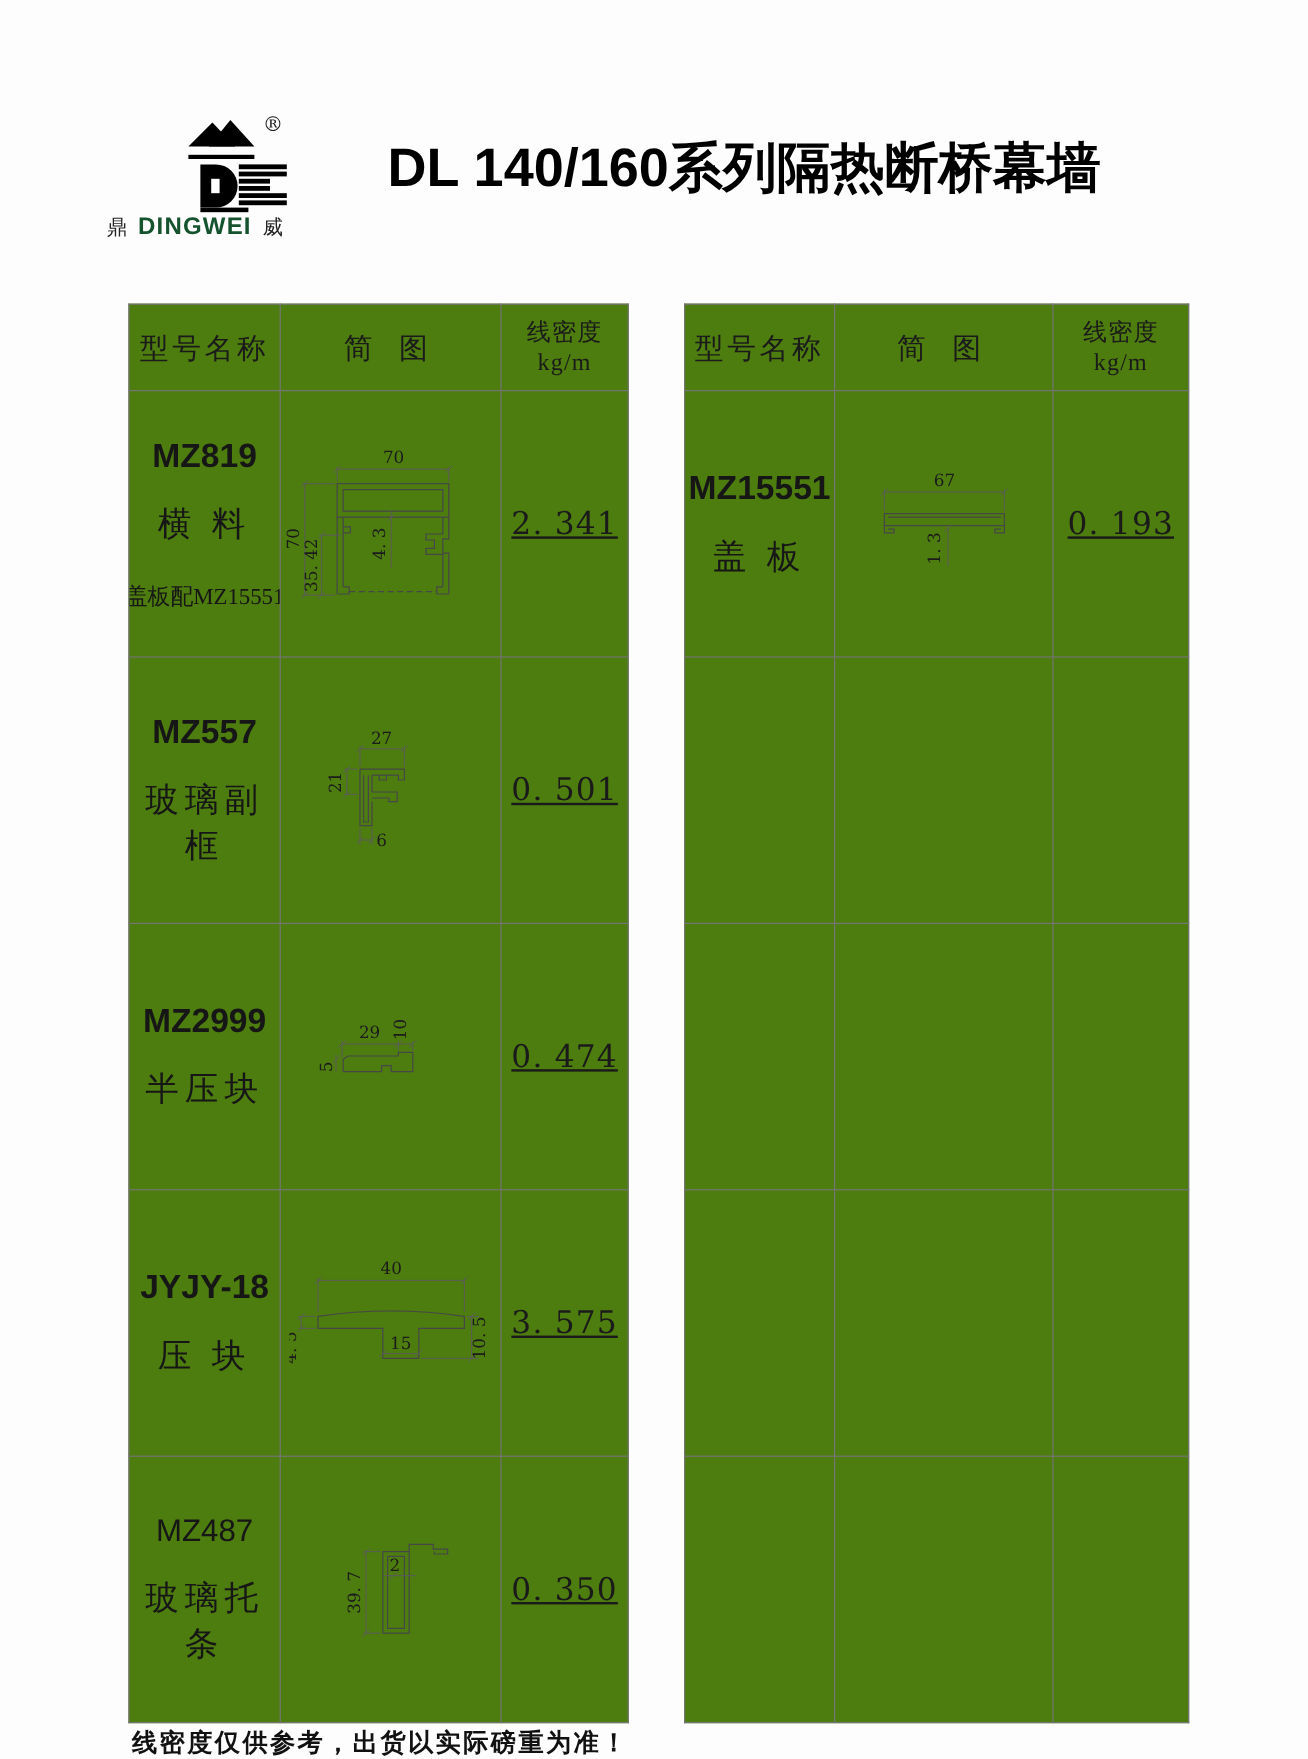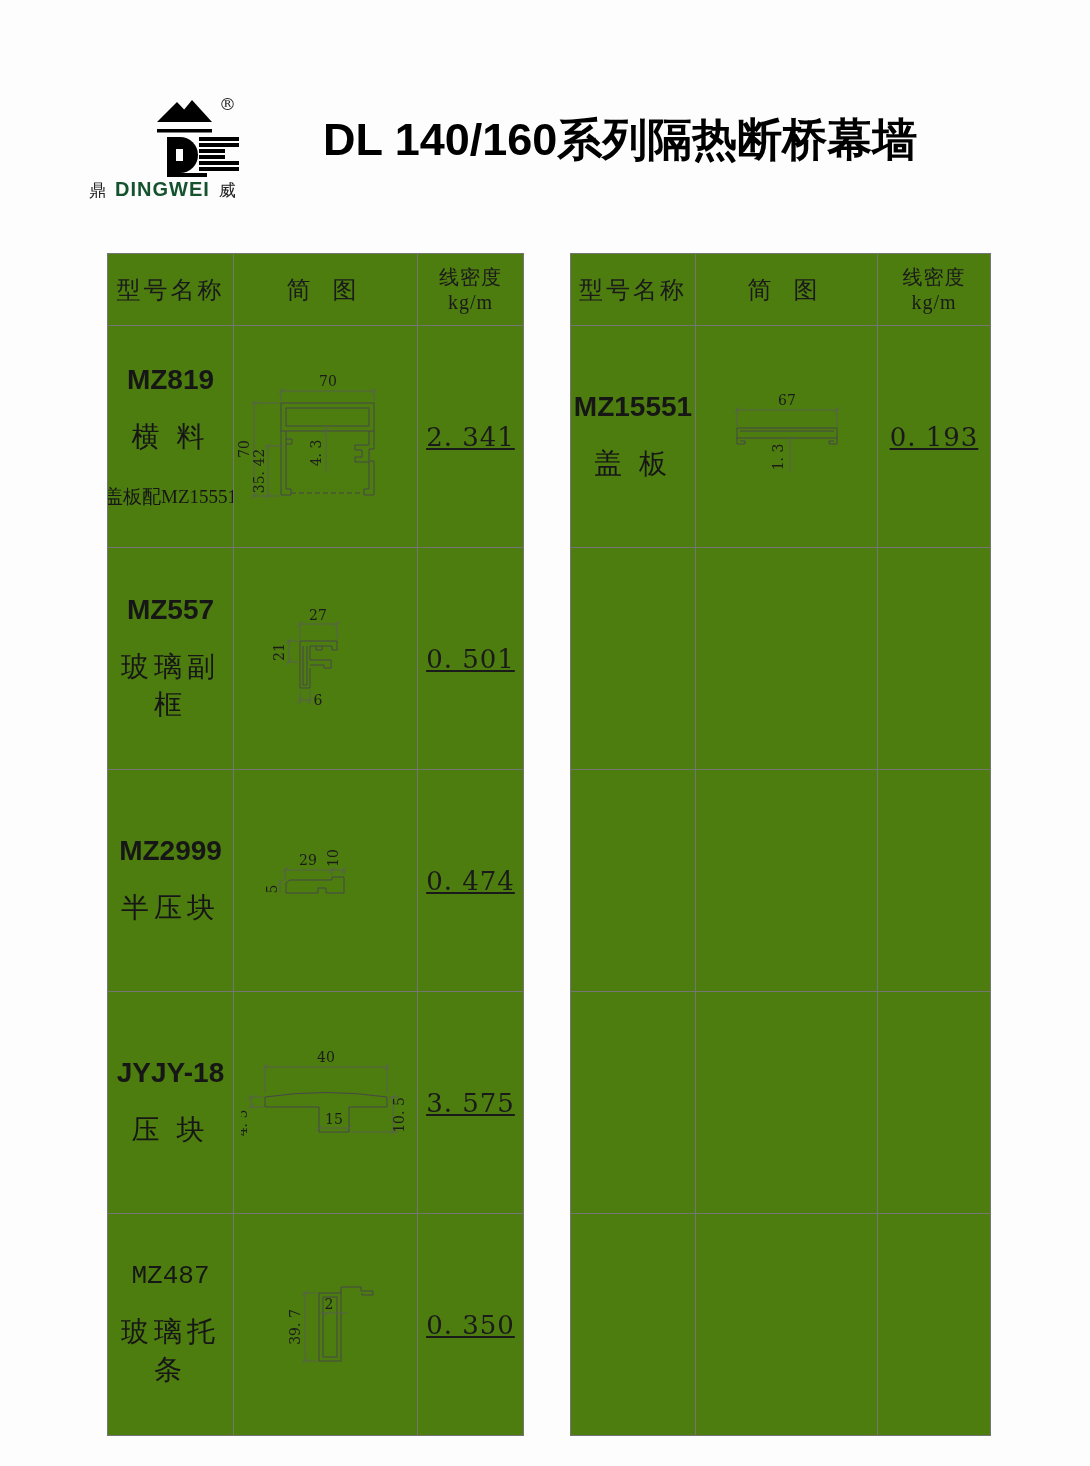--- a/index.html
+++ b/index.html
@@ -18,21 +18,21 @@
   table.spec{position:absolute;top:253px;border-collapse:collapse;table-layout:fixed;background:#4d7c0f;}
   #table-left{left:107px;width:416px;}
   #table-right{left:570px;width:420px;}
   table.spec td,table.spec th{border:1px solid #757575;padding:0;vertical-align:middle;text-align:center;overflow:hidden;}
   tr.hdr{height:72px;}
   tr.datarow{height:222px;}
   th{font-weight:400;font-size:24px;letter-spacing:3px;color:#1a1a1a;}
   .hdr-density{font-size:20px;letter-spacing:1px;line-height:1.25;font-family:Liberation Serif, serif;}
   .namecell{display:flex;flex-direction:column;align-items:center;justify-content:center;}
   .model{font-family:"Liberation Sans",sans-serif;font-weight:700;font-size:28px;color:#161616;letter-spacing:0px;}
-  .model.serif{font-family:Liberation Mono, monospace;font-weight:400;font-size:26px;}
+  .model.serif{font-family:Liberation Sans, sans-serif;font-weight:400;font-size:26px;}
   .subname{font-size:28px;letter-spacing:5px;margin-top:22px;color:#161616;}
   .note{font-size:19px;letter-spacing:0px;margin-top:28px;color:#161616;white-space:nowrap;}
   .density{font-family:"DejaVu Serif",serif;font-size:26px;color:#1a1a1a;letter-spacing:1px;text-decoration:underline;}
   
   svg.diag{display:block;margin:0 auto;}
   svg.diag .profile{stroke:#474747;fill:none;stroke-width:1;}
   svg.diag .dimline{stroke:#5c5c5c;fill:none;stroke-width:0.8;}
   svg.diag text{fill:#1b1b1b;font-size:14px;font-family:"DejaVu Serif",serif;}
   
   #footer-note{position:absolute;left:110px;top:1438px;font-size:21px;font-weight:700;letter-spacing:2px;color:#111;}
@@ -317,14 +317,15 @@
           <td></td>
         </tr>
     <tr class="datarow">
           <td></td>
           <td></td>
           <td></td>
         </tr>
   </tbody>
     </table>
 
+  <div id="footer-note">线密度仅供参考，出货以实际磅重为准！</div>
 
 </div>
 
 </body></html>

